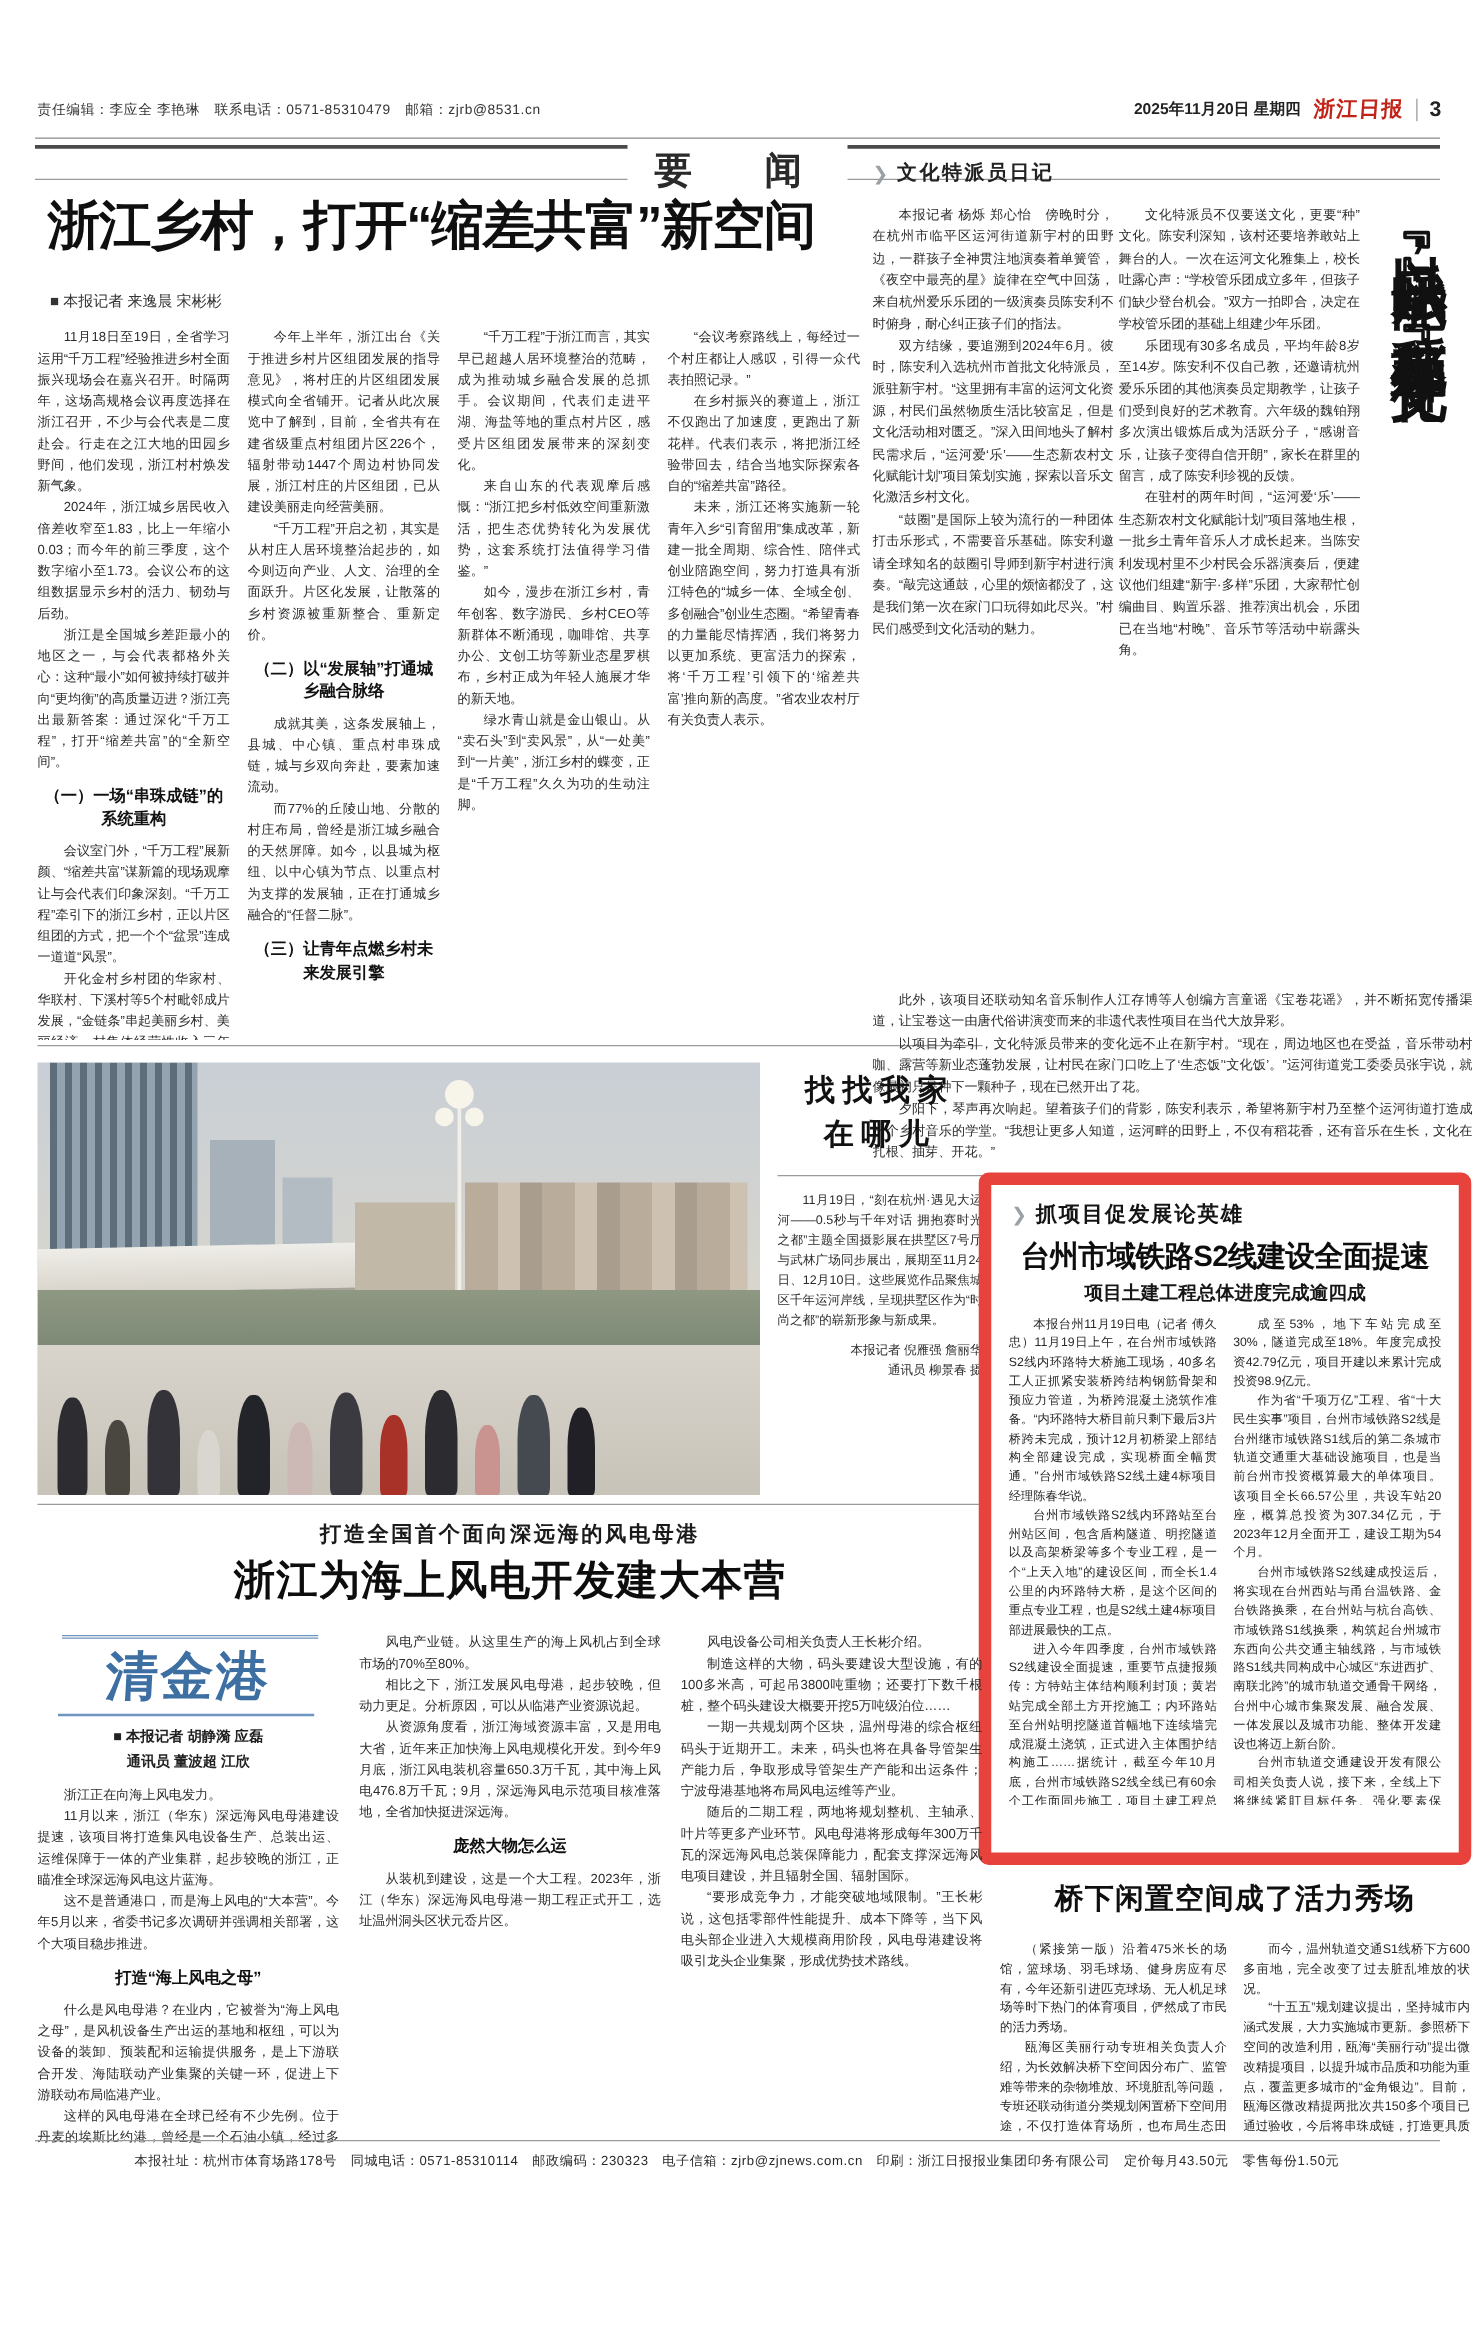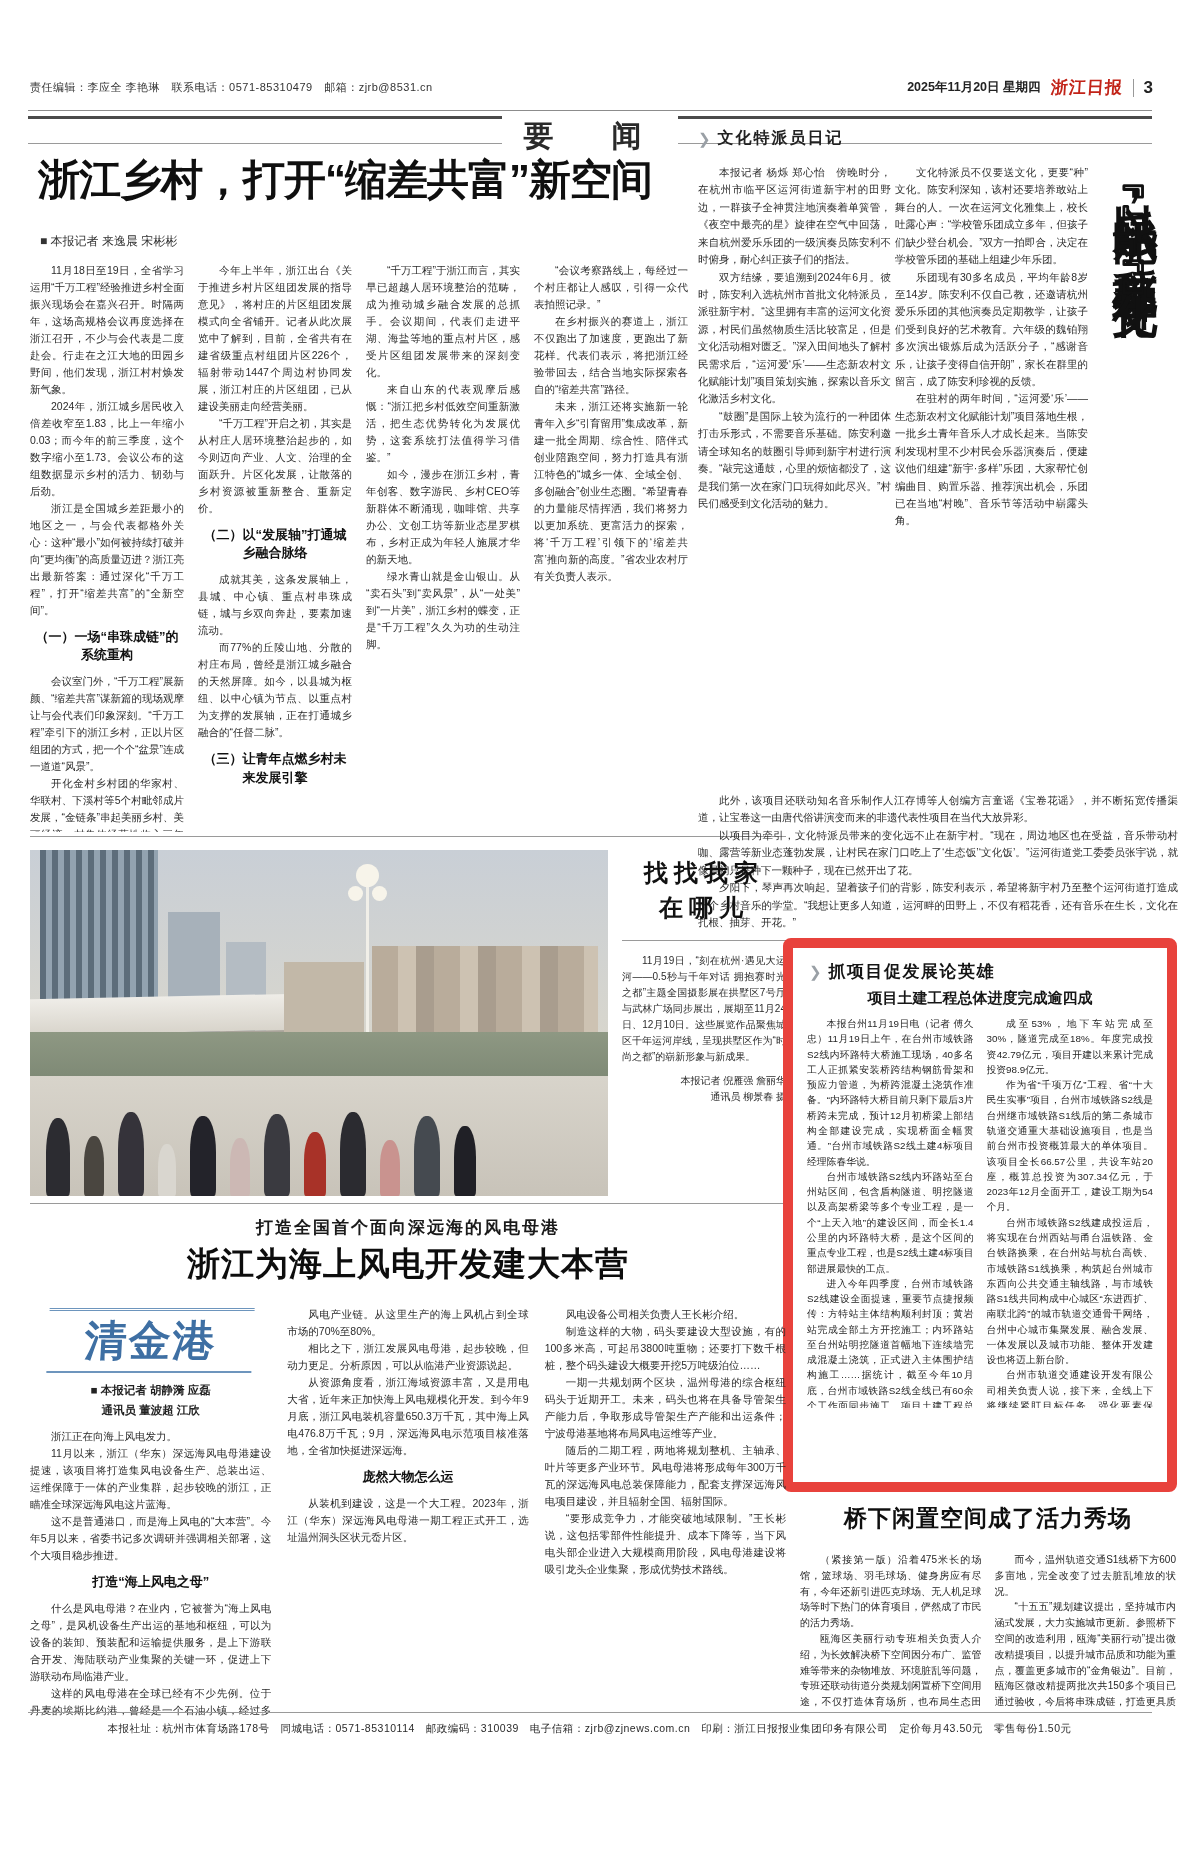--- a/index.html
+++ b/index.html
@@ -219,20 +219,21 @@
       <div>通讯员 柳景春 摄</div>
     </div>
   </div>
   <div class="abs hairline rule-photo-bottom"></div>
 
   <div class="abs redbox">
     <div class="rb-kicker">
       <span class="chev">❯</span>
       <b>抓项目促发展论英雄</b>
     </div>
+    <div class="rb-title">台州市域铁路S2线建设全面提速</div>
     <div class="rb-sub">项目土建工程总体进度完成逾四成</div>
     <div class="cols rb-cols">
       <div class="col">
           <p>本报台州11月19日电（记者 傅久忠）11月19日上午，在台州市域铁路S2线内环路特大桥施工现场，40多名工人正抓紧安装桥跨结构钢筋骨架和预应力管道，为桥跨混凝土浇筑作准备。“内环路特大桥目前只剩下最后3片桥跨未完成，预计12月初桥梁上部结构全部建设完成，实现桥面全幅贯通。”台州市域铁路S2线土建4标项目经理陈春华说。</p>
           <p>台州市域铁路S2线内环路站至台州站区间，包含盾构隧道、明挖隧道以及高架桥梁等多个专业工程，是一个“上天入地”的建设区间，而全长1.4公里的内环路特大桥，是这个区间的重点专业工程，也是S2线土建4标项目部进展最快的工点。</p>
           <p>进入今年四季度，台州市域铁路S2线建设全面提速，重要节点捷报频传：方特站主体结构顺利封顶；黄岩站完成全部土方开挖施工；内环路站至台州站明挖隧道首幅地下连续墙完成混凝土浇筑，正式进入主体围护结构施工……据统计，截至今年10月底，台州市域铁路S2线全线已有60余个工作面同步施工，项目土建工程总体进度完成至41%，其中，高架车站完成至52%，高架桥梁完</p>
         </div>
       <div class="col">
           <p>成至53%，地下车站完成至30%，隧道完成至18%。年度完成投资42.79亿元，项目开建以来累计完成投资98.9亿元。</p>
           <p>作为省“千项万亿”工程、省“十大民生实事”项目，台州市域铁路S2线是台州继市域铁路S1线后的第二条城市轨道交通重大基础设施项目，也是当前台州市投资概算最大的单体项目。该项目全长66.57公里，共设车站20座，概算总投资为307.34亿元，于2023年12月全面开工，建设工期为54个月。</p>
@@ -282,15 +283,15 @@
         <p>（紧接第一版）沿着475米长的场馆，篮球场、羽毛球场、健身房应有尽有，今年还新引进匹克球场、无人机足球场等时下热门的体育项目，俨然成了市民的活力秀场。</p>
         <p>瓯海区美丽行动专班相关负责人介绍，为长效解决桥下空间因分布广、监管难等带来的杂物堆放、环境脏乱等问题，专班还联动街道分类规划闲置桥下空间用途，不仅打造体育场所，也布局生态田园、口袋公园、公共停车场等场所。</p>
       </div>
     <div class="col">
         <p>而今，温州轨道交通S1线桥下方600多亩地，完全改变了过去脏乱堆放的状况。</p>
         <p>“十五五”规划建议提出，坚持城市内涵式发展，大力实施城市更新。参照桥下空间的改造利用，瓯海“美丽行动”提出微改精提项目，以提升城市品质和功能为重点，覆盖更多城市的“金角银边”。目前，瓯海区微改精提两批次共150多个项目已通过验收，今后将串珠成链，打造更具质量的“国际花园新城”。</p>
       </div>
   </div>
 
   <div class="abs hairline rule-footer"></div>
-  <div class="abs footer-text">本报社址：杭州市体育场路178号　同城电话：0571-85310114　邮政编码：310039　电子信箱：zjrb@zjnews.com.cn　印刷：浙江日报报业集团印务有限公司　定价每月43.50元　零售每份1.50元</div>
+  <div class="abs footer-text">本报社址：杭州市体育场路178号　同城电话：0571-85310114　邮政编码：230323　电子信箱：zjrb@zjnews.com.cn　印刷：浙江日报报业集团印务有限公司　定价每月43.50元　零售每份1.50元</div>
 
 </div>
 
 </body></html>

